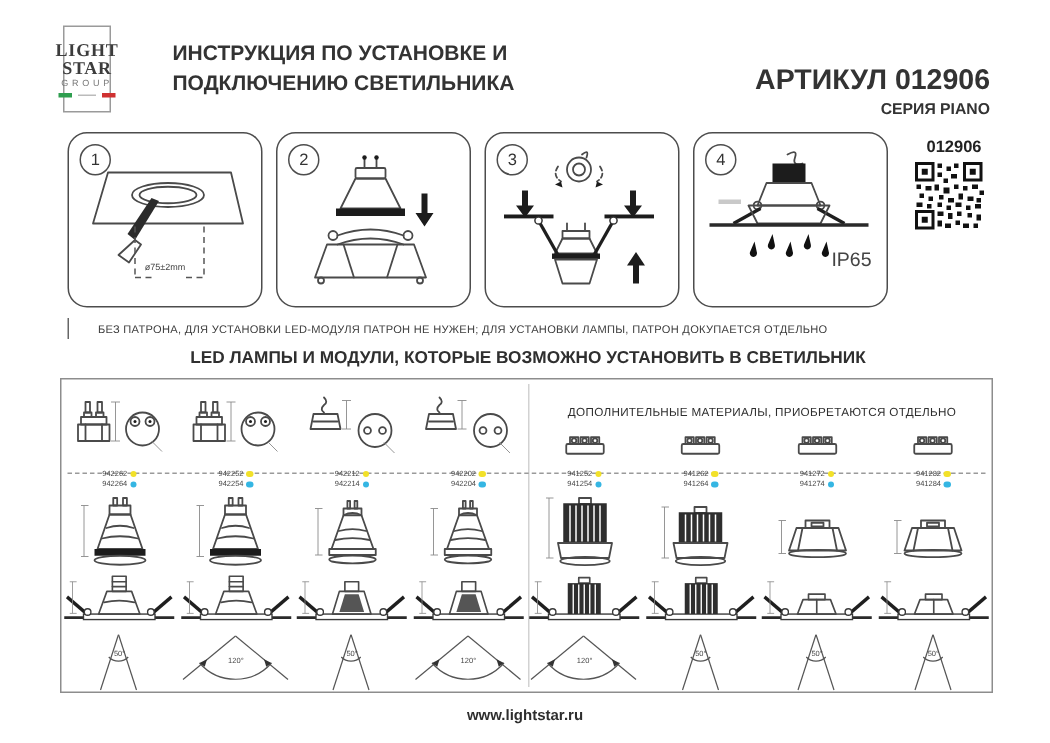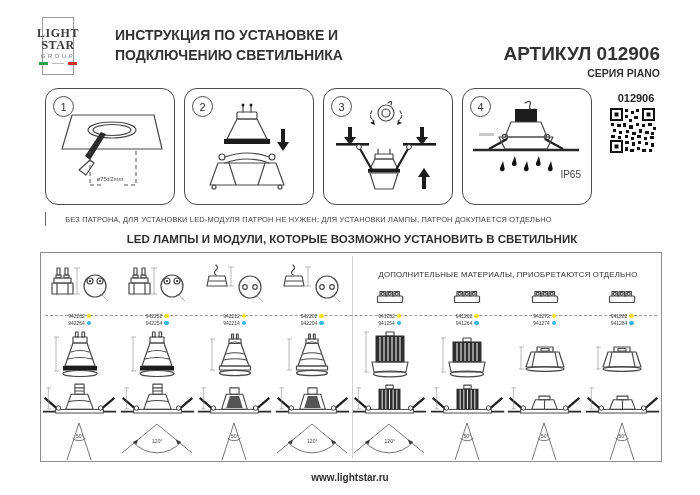--- a/index.html
+++ b/index.html
@@ -19,21 +19,21 @@
   .series { position:absolute; right:40px; top:28px; font-size:10.5px; font-weight:bold; text-align:center; color:#333;margin-top:39px;}
   .article { position:absolute; right:40px; top:43px; font-size:19px; font-weight:bold; text-align:right; color:#333;}
 
   
   .step-box { position:absolute; top:88px; width:130px; height:117px; border:1.5px solid #4d4d4d; border-radius:13px; background:#fff; }
   .step-num { position:absolute; left:7px; top:7px; width:21px; height:21px; border:1.2px solid #4d4d4d; border-radius:50%;
               font-size:11px; display:flex; align-items:center; justify-content:center; color:#333; }
   .step-svg { position:absolute; left:4px; top:10px; }
   .step-anno { position:absolute; font-size:6px; color:#444; }
   .anno-1 { left:0; right:0; bottom:22px; text-align:center; }
-  .anno-4 { right:10px; bottom:24px; font-size:10px;text-align:right; }
+  .anno-4 { right:10px; bottom:24px; font-size:13px;text-align:right; }
 
   .qr-wrap { position:absolute; left:609px; top:92px; width:54px; text-align:center; }
   .qr-label { font-size:11px; font-weight:bold; color:#222; margin-bottom:3px; }
 
   
   .note-row { position:absolute; left:45px; top:212px; display:flex; align-items:center; gap:19px; }
   .note-bar { width:1.3px; height:14px; background:#666; }
   .note-text { font-size:7.4px; color:#3d3d3d; letter-spacing:.2px; }
 
   .section-title { position:absolute; left:4px; right:0; top:233px; text-align:center; font-size:11.5px; font-weight:bold; color:#2f2f2f; }

